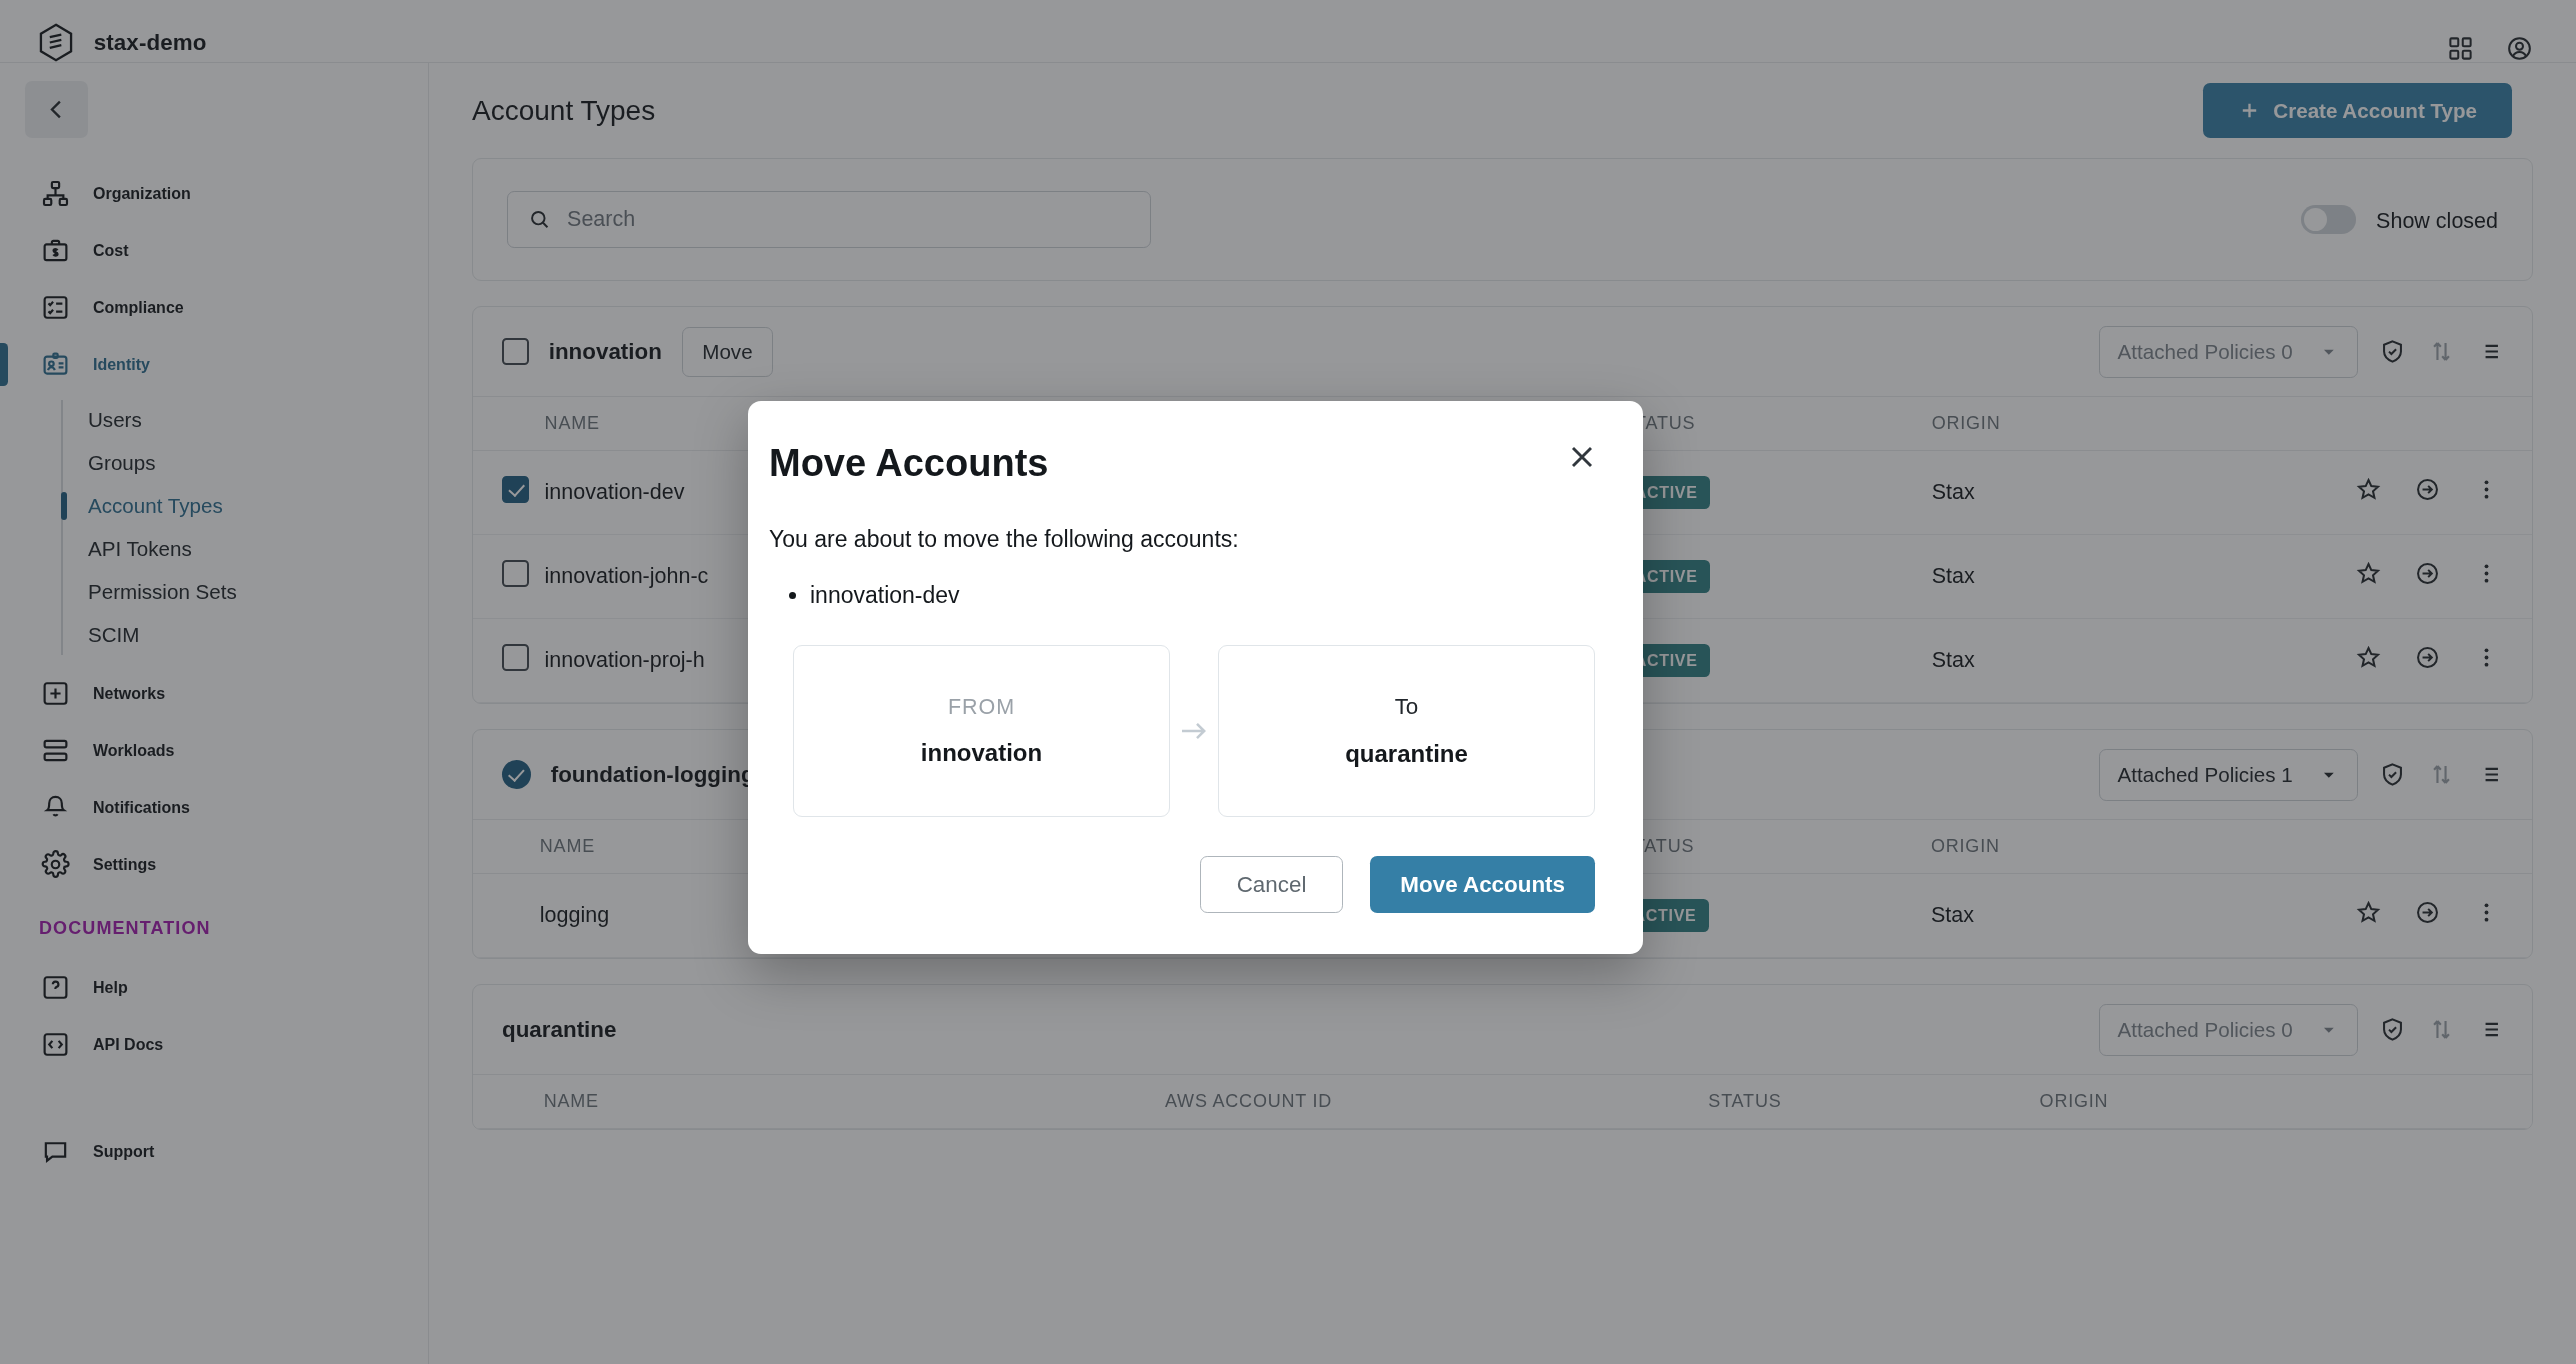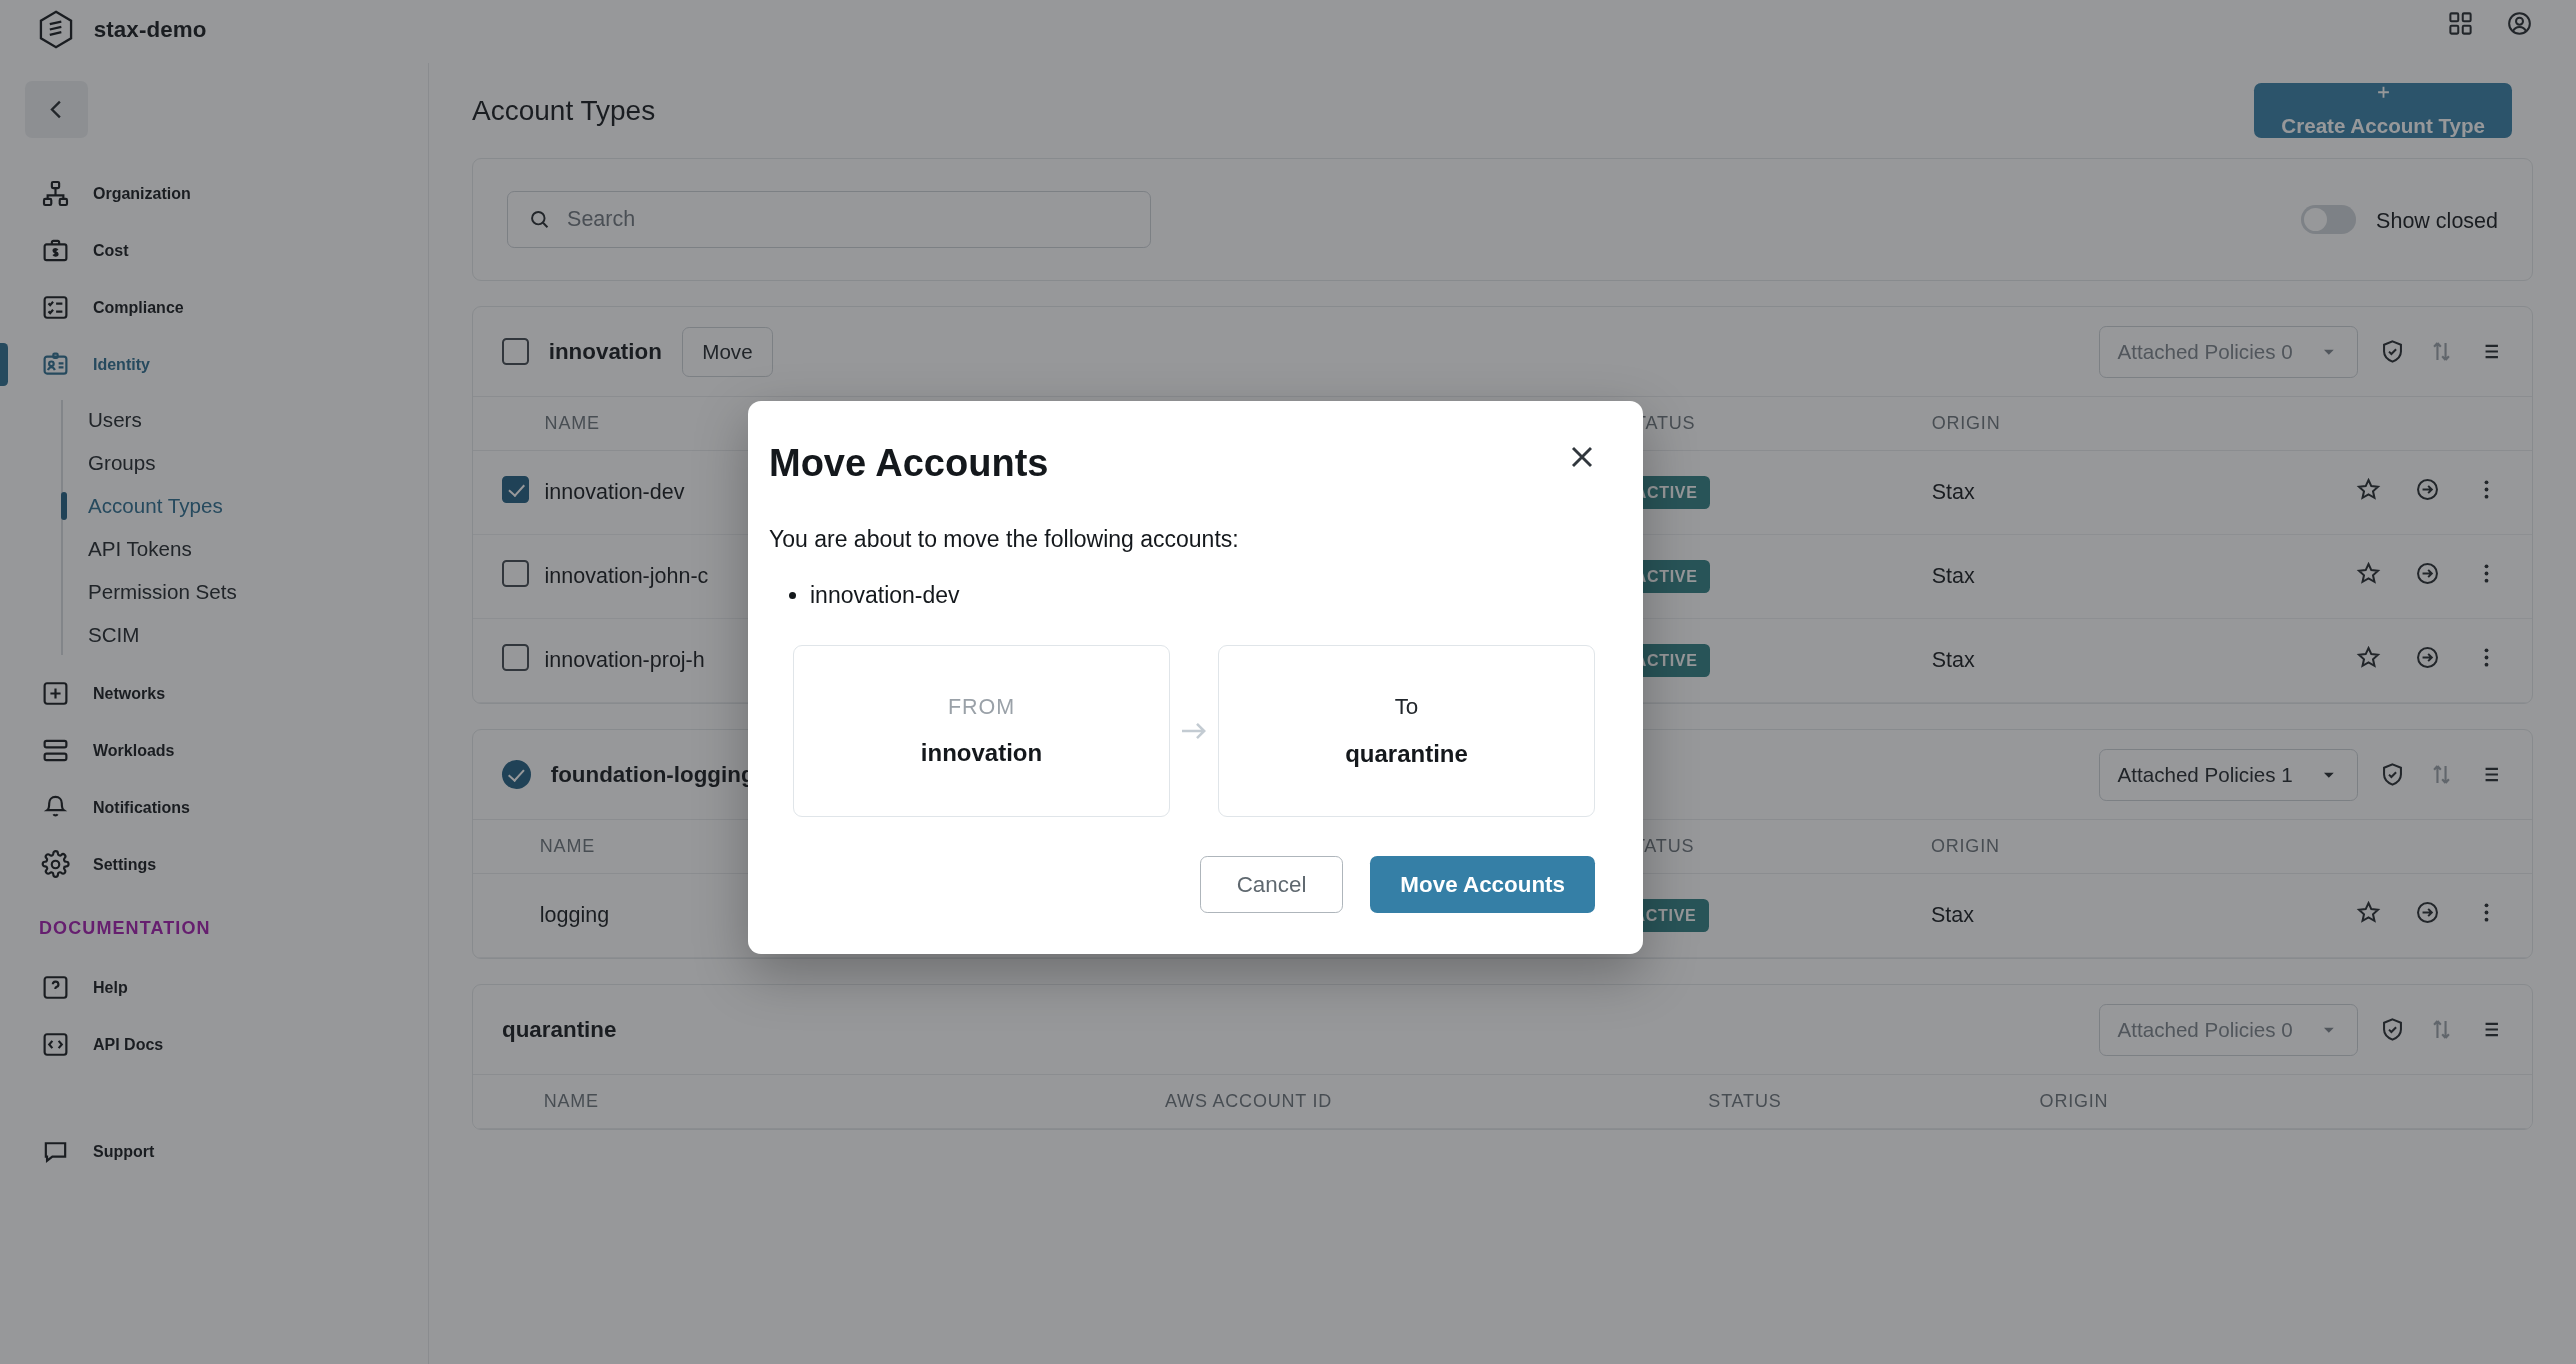--- a/index.html
+++ b/index.html
@@ -9,22 +9,22 @@
     background: #ffffff; overflow: hidden;
   }
   #app { position: relative; width: 2576px; height: 1365px; }
 
   
   #page { position: absolute; inset: 0; }
   #scrim { position: absolute; inset: 0; background: rgba(33,37,41,0.47); z-index: 50; }
 
   
   .topbar {
-    position: absolute; top: 10px; left: 0; width: 2576px; height: 63px;
-    background: #fff; display: flex; align-items: flex-start;
+    position: absolute; top: 0; left: 0; width: 2576px; height: 63px;
+    background: #fff; display: flex; align-items: flex-end;
     border-bottom: 0.9px solid #e6e8ea;
     gap: 16px;
   }
   .brand { display: flex; align-items: center; gap: 19.7px; padding-left: 38px; }
   .brand-logo { width: 36px; height: 39px; display: block; }
   .brand-name { font-size: 22.4px; font-weight: bold; color: #14181c; letter-spacing: 0.1px; }
   .topbar-right { margin-left: auto; display: flex; align-items: center; gap: 32px; padding-right: 43px; }
   .top-icon { width: 27px; height: 27px; color: #23282d; }
 
   
@@ -68,22 +68,22 @@
   }
   .sidebar-footer { margin-top: 19.7px; }
 
   
   .main { position: absolute; top: 63px; left: 429px; width: 2147px; height: 1302px; background: #fff; }
   .page-head { display: flex; align-items: center; height: 95px; padding: 0 64px 0 43px; }
   .page-title { font-size: 28px; color: #14181c; }
   .btn-primary {
     margin-left: auto; display: flex; align-items: center; gap: 12.5px;
     background: #357fa6; color: #fff; border: none; border-radius: 7.2px;
-    height: 55px; padding: 0 27px; font-size: 20.6px; font-weight: bold;
-    font-family: inherit; cursor: pointer; flex-direction: column;
+    height: 55px; padding: 0 35px; font-size: 20.6px; font-weight: bold;
+    font-family: inherit; cursor: pointer;
   }
   .content { padding: 0 43px; }
 
   .panel { border: 0.9px solid #e3e6e8; border-radius: 9px; background: #fff; }
   .toolbar { height: 123px; display: flex; align-items: center; padding: 0 34px; }
   .search-box {
     width: 644px; height: 57px; border: 0.9px solid #ccd1d6; border-radius: 7.2px;
     display: flex; align-items: center; gap: 16px; padding: 0 19.7px;
   }
   .search-box input {

